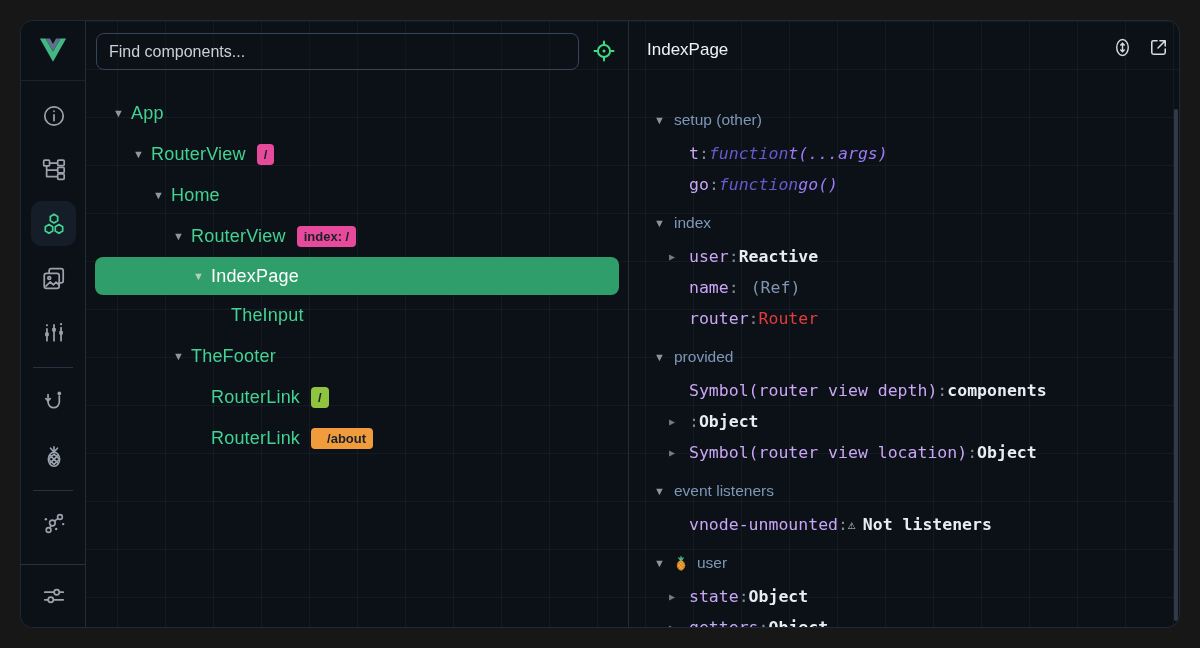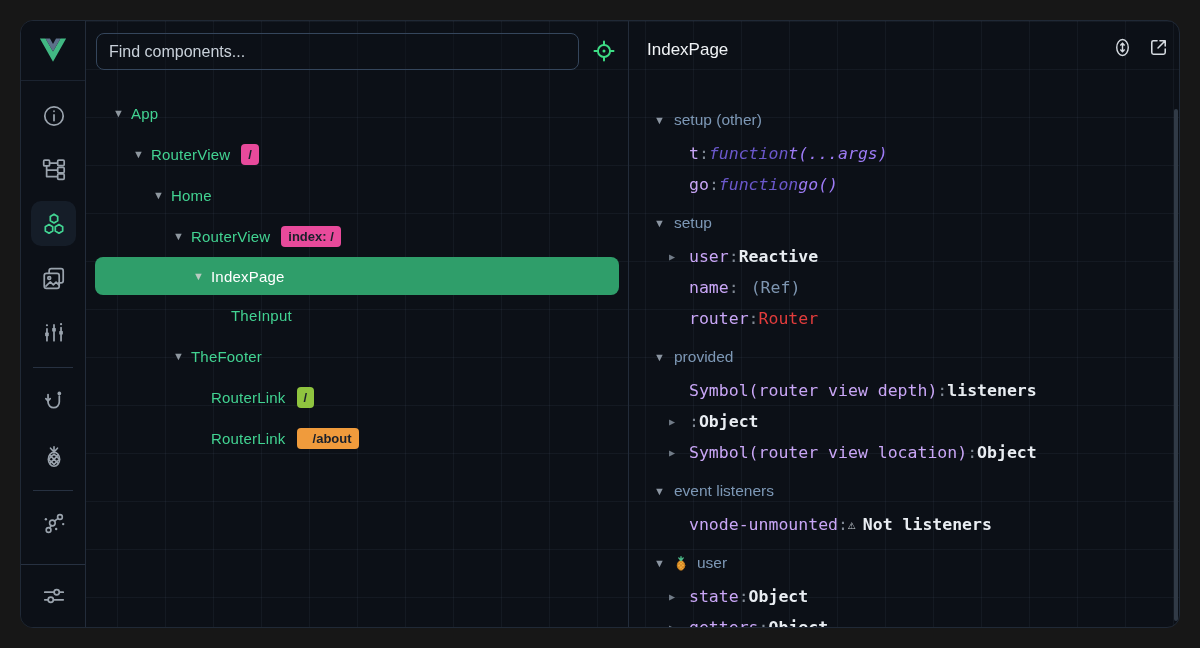--- a/index.html
+++ b/index.html
@@ -47,21 +47,21 @@
     border-radius:8px;background:rgba(13,18,26,0.4);color:#e6ebf0;font-size:16px;padding:0 12px;
     font-family:"Liberation Sans","DejaVu Sans",sans-serif;outline:none;}
   .search-box::placeholder{color:#c9d1da;opacity:1;}
   .crosshair-btn{position:absolute;left:505px;top:17px;width:26px;height:26px;color:#3ddc84;
     background:none;border:none;cursor:pointer;padding:0;}
   .tree-body{padding-top:12px;}
   .tree-row{height:41px;display:flex;align-items:center;cursor:pointer;}
   .tree-row.selected{background:var(--sel);border-radius:8px;margin:0 9px;height:38px;}
   .tw{width:18px;flex:0 0 18px;color:#8e979f;font-size:11px;line-height:1;}
   .tree-row.selected .tw{color:#b9cbc1;}
-  .tlabel{color:var(--green);font-size:15px;letter-spacing:0.2px;}
+  .tlabel{color:var(--green);font-size:18px;letter-spacing:0.2px;}
   .tree-row.selected .tlabel{color:#ffffff;font-weight:500;}
   .badge{font-size:13px;font-weight:700;padding:2px 7px;border-radius:4px;color:#1a202b;margin-left:11px;line-height:17px;}
   .badge.pink{background:#e84a9b;}
   .badge.lime{background:#8fc43f;}
   .badge.orange{background:#f09b3c;padding-left:16px;}
   
   .right-pane{position:absolute;left:608px;top:0;bottom:0;width:552px;}
   .right-header{position:relative;height:60px;}
   .pane-title{position:absolute;left:18px;top:19px;font-size:17px;color:#f0f3f6;font-weight:500;}
   .hdr-icon{position:absolute;top:15px;width:23px;height:23px;color:#d6dbe1;background:none;border:none;
@@ -266,21 +266,21 @@
           <div class="state-row">
             <span class="k">go</span>
             <span class="colon"> : </span>
             <span class="fkw">function</span> 
             <span class="fsig">go()</span>
           </div>
         </div>
         <div class="section">
           <div class="sec-header">
             <span class="sec-tri">▼</span>
-            <span class="sec-label">setup</span>
+            <span class="sec-label">index</span>
           </div>
           <div class="state-row">
             <span class="row-tri">▶</span>
             <span class="k">user</span>
             <span class="colon"> : </span>
             <span class="v-white v-bold">Reactive</span>
           </div>
           <div class="state-row">
             <span class="k">name</span>
             <span class="colon"> : </span>
@@ -293,21 +293,21 @@
           </div>
         </div>
         <div class="section">
           <div class="sec-header">
             <span class="sec-tri">▼</span>
             <span class="sec-label">provided</span>
           </div>
           <div class="state-row">
             <span class="k">Symbol(router view depth)</span>
             <span class="colon"> : </span>
-            <span class="v-white v-bold">listeners</span>
+            <span class="v-white v-bold">components</span>
           </div>
           <div class="state-row">
             <span class="row-tri">▶</span>
             <span class="colon"> : </span>
             <span class="v-white v-bold">Object</span>
           </div>
           <div class="state-row">
             <span class="row-tri">▶</span>
             <span class="k">Symbol(router view location)</span>
             <span class="colon"> : </span>

